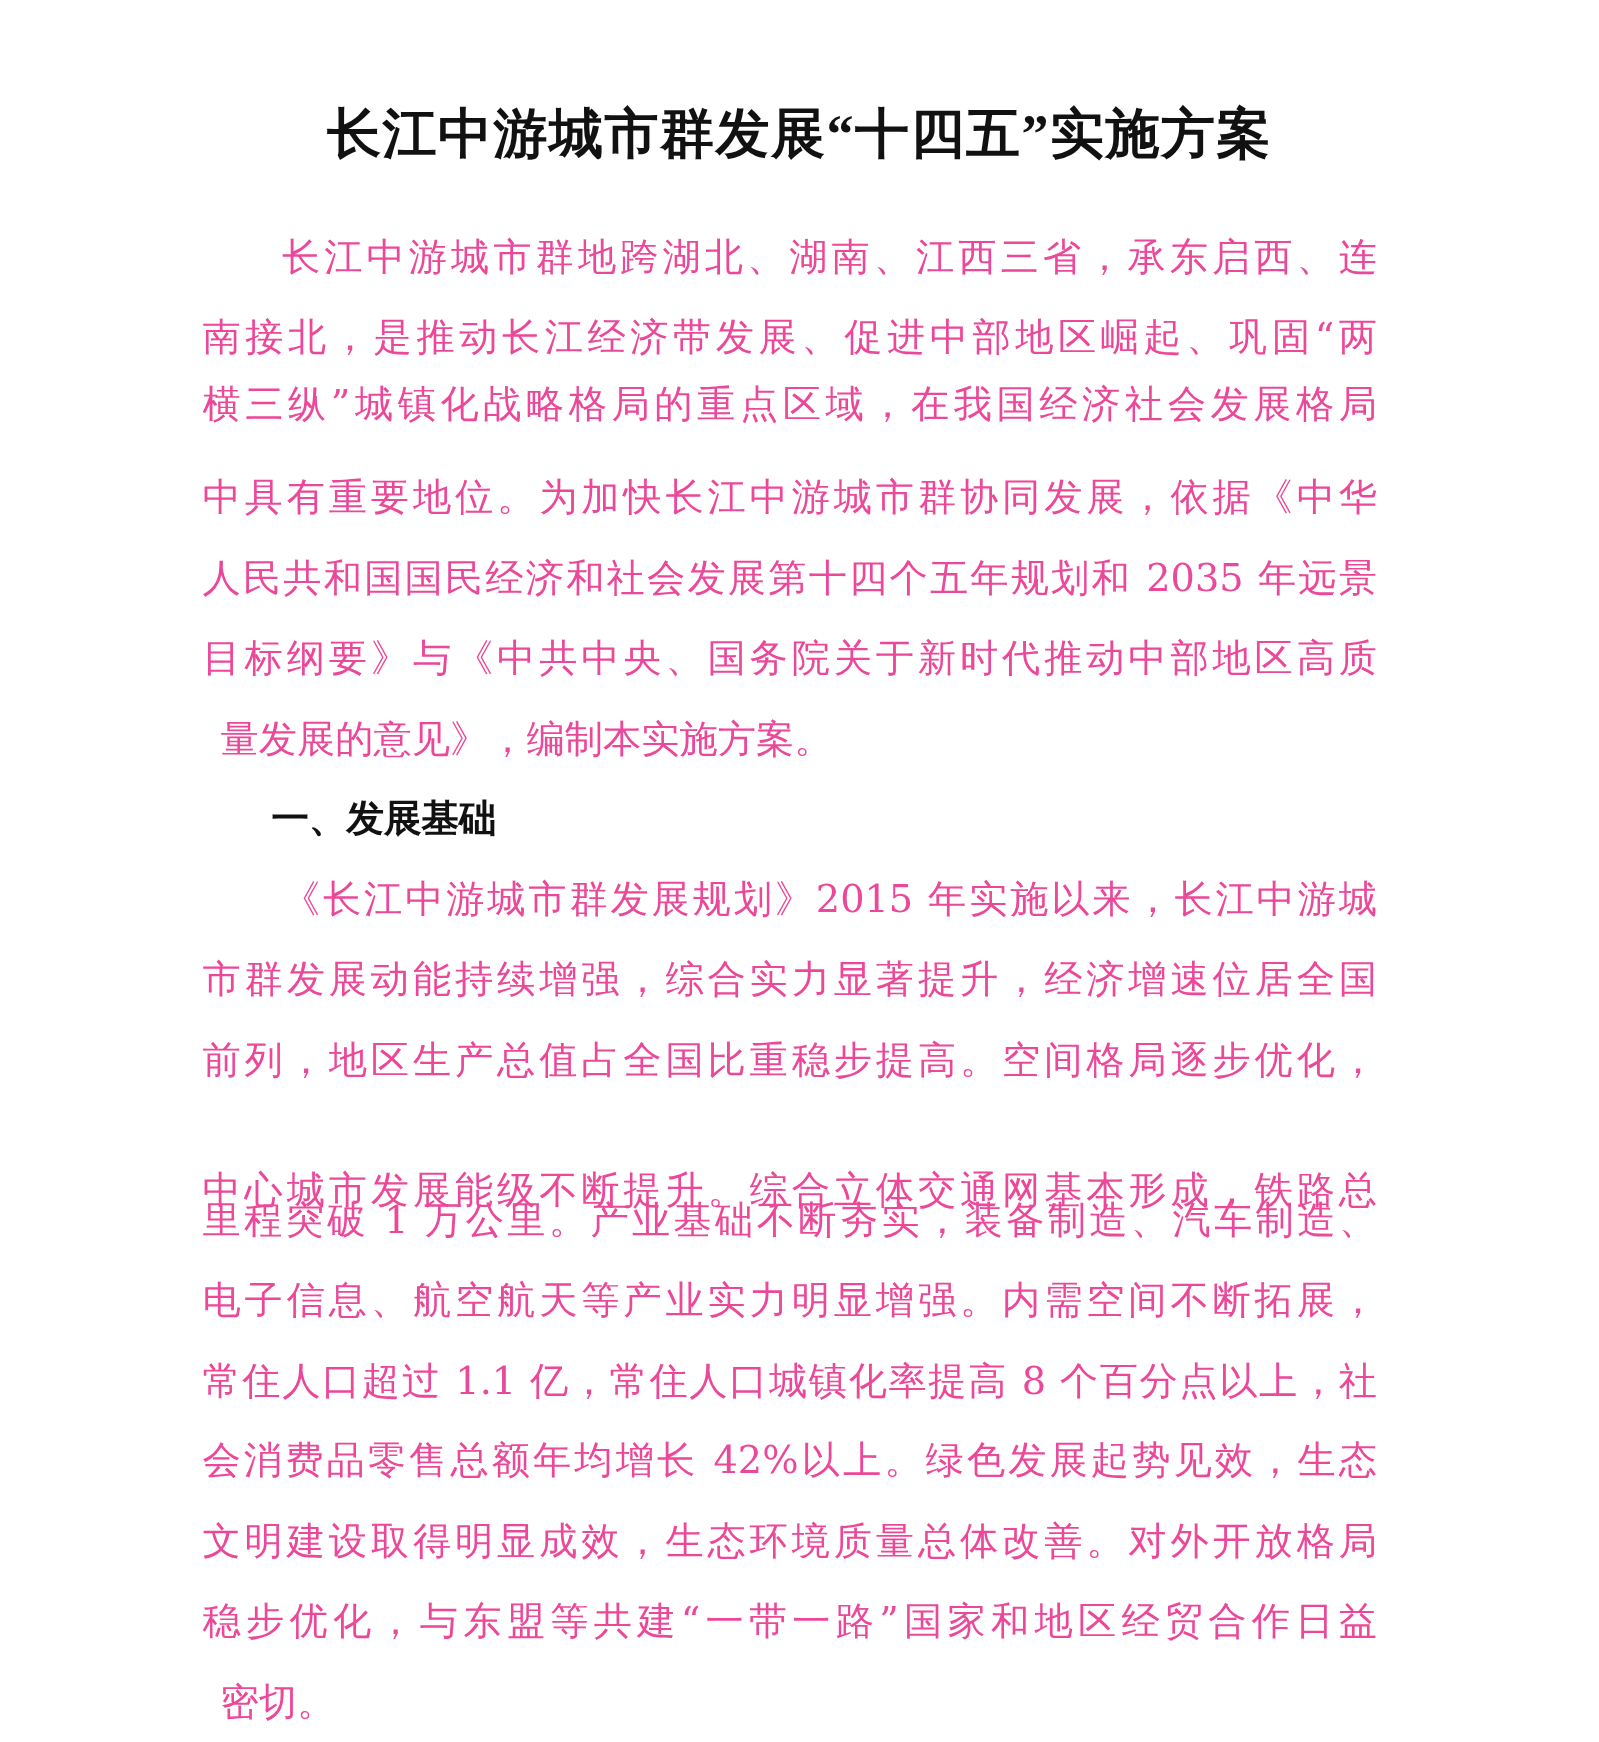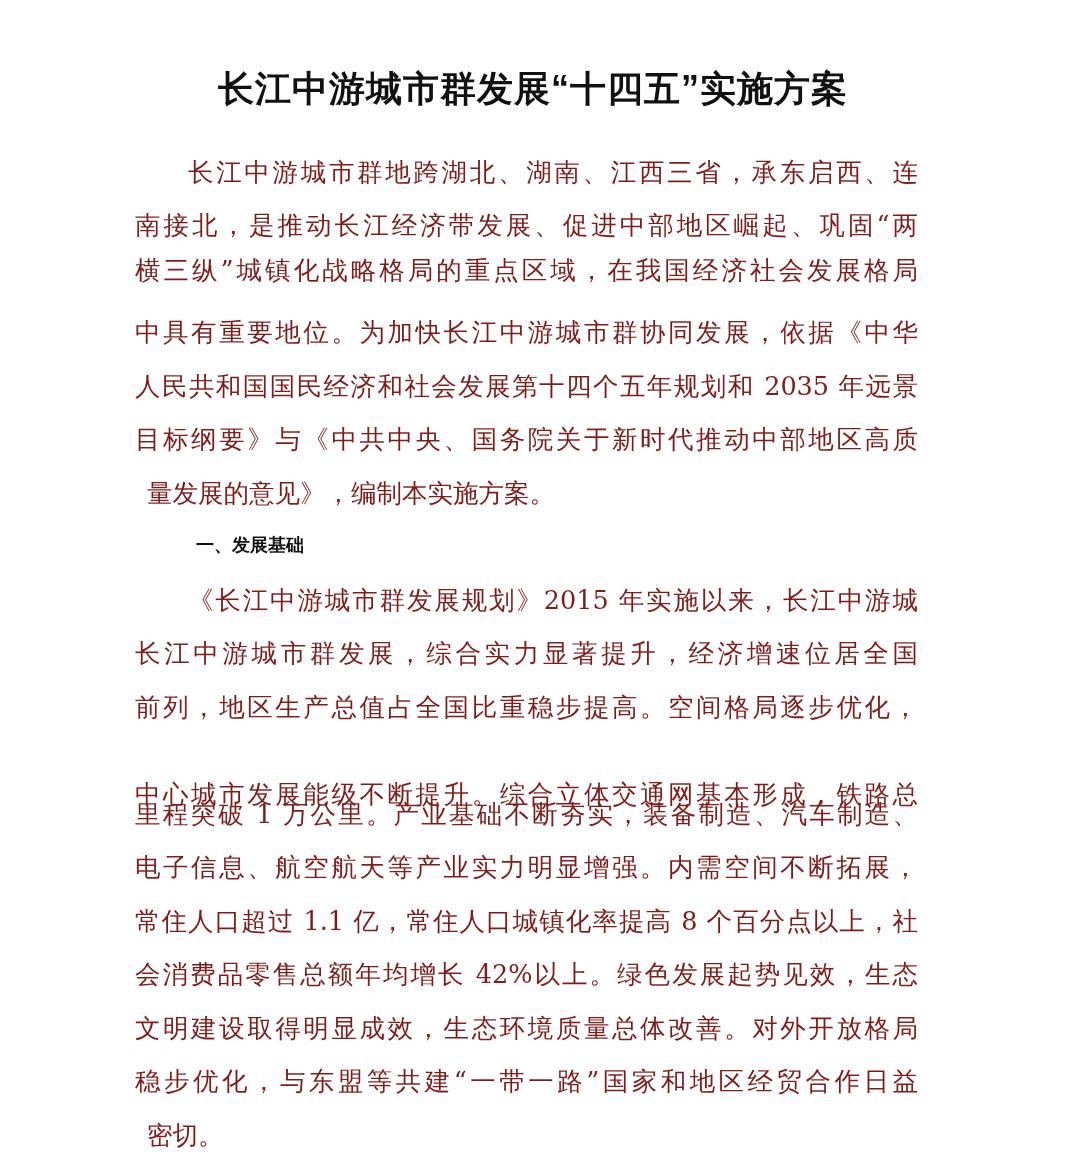--- a/index.html
+++ b/index.html
@@ -27,51 +27,51 @@
       position: absolute;
       left: 0;
       top: 40px;
       width: 1066px;
       text-align: center;
       font-size: 36px;
       font-weight: bold;
       letter-spacing: 1px;
       line-height: 50px;
       color: #111;
-      font-family: Liberation Sans, sans-serif;
+      font-family: Liberation Serif, serif;
     }
     .line {
       position: absolute;
       left: 135px;
       width: 783px;
       height: 40px;
       font-size: 25.5px;
       line-height: 40px;
       white-space: nowrap;
       text-align: justify;
       text-align-last: justify;
-      color: #7f1d1d;
+      color: #ec4899;
     }
     .line.indent {
       left: 188px;
       width: 730px;
     }
     .line.last {
       text-align-last: left;
       margin-left: 12px;
     }
     .section-heading {
       position: absolute;
-      left: 196px;
+      left: 181px;
       height: 40px;
-      font-size: 18px;
+      font-size: 25px;
       line-height: 40px;
       font-weight: bold;
       color: #111;
-      font-family: Liberation Mono, monospace;
+      font-family: Liberation Sans, sans-serif;
     }
   </style>
 </head>
 <body>
 
 <div class="page">
 
   <h1 class="doc-title">长江中游城市群发展“十四五”实施方案</h1>
 
   <div>
@@ -81,21 +81,21 @@
     <div class="line" style="top:312px">中具有重要地位。为加快长江中游城市群协同发展，依据《中华</div>
     <div class="line" style="top:366px">人民共和国国民经济和社会发展第十四个五年规划和 2035 年远景</div>
     <div class="line" style="top:419px">目标纲要》与《中共中央、国务院关于新时代推动中部地区高质</div>
     <div class="line last" style="top:473px">量发展的意见》，编制本实施方案。</div>
   </div>
 
   <h2 class="section-heading" style="top:526px; margin:0;">一、发展基础</h2>
 
   <div>
     <div class="line indent" style="top:580px">《长江中游城市群发展规划》2015 年实施以来，长江中游城</div>
-    <div class="line" style="top:633px">长江中游城市群发展，综合实力显著提升，经济增速位居全国</div>
+    <div class="line" style="top:633px">市群发展动能持续增强，综合实力显著提升，经济增速位居全国</div>
     <div class="line" style="top:687px">前列，地区生产总值占全国比重稳步提高。空间格局逐步优化，</div>
     <div class="line" style="top:774px">中心城市发展能级不断提升。综合立体交通网基本形成，铁路总</div>
     <div class="line" style="top:794px">里程突破 1 万公里。产业基础不断夯实，装备制造、汽车制造、</div>
     <div class="line" style="top:847px">电子信息、航空航天等产业实力明显增强。内需空间不断拓展，</div>
     <div class="line" style="top:901px">常住人口超过 1.1 亿，常住人口城镇化率提高 8 个百分点以上，社</div>
     <div class="line" style="top:954px">会消费品零售总额年均增长 42%以上。绿色发展起势见效，生态</div>
     <div class="line" style="top:1008px">文明建设取得明显成效，生态环境质量总体改善。对外开放格局</div>
     <div class="line" style="top:1061px">稳步优化，与东盟等共建“一带一路”国家和地区经贸合作日益</div>
     <div class="line last" style="top:1115px">密切。</div>
   </div>

